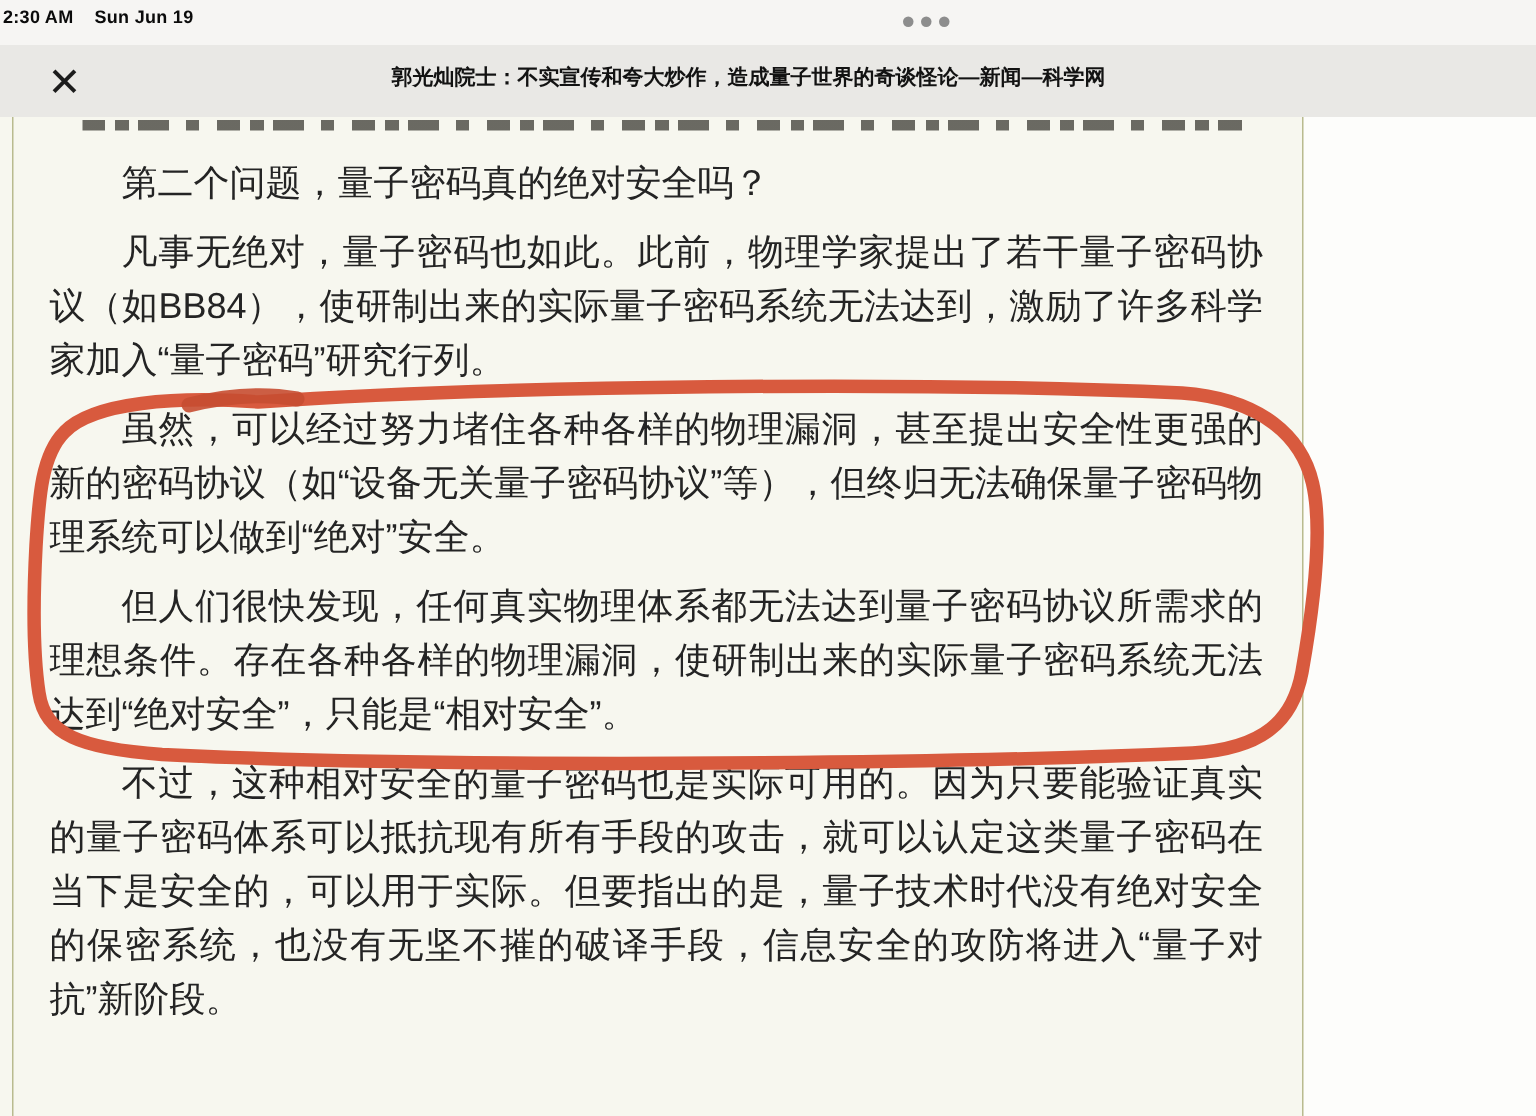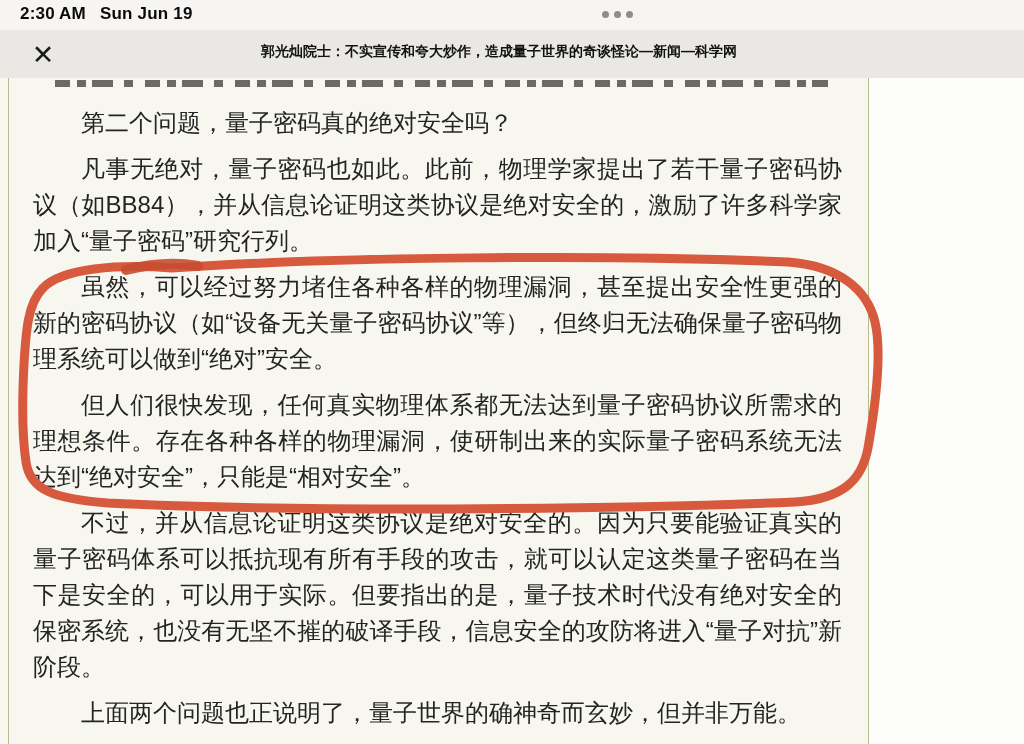--- a/index.html
+++ b/index.html
@@ -8,22 +8,22 @@
     background:#ffffff;
     font-family:"Liberation Sans",sans-serif;
     -webkit-font-smoothing:antialiased;
   }
   
   .status-bar{
     position:absolute;top:0;left:0;width:1024px;height:30px;
     background:#f6f5f3;
   }
   .status-left{
-    position:absolute;left:20px;top:4px;
-    font-size:17px;font-weight:600;color:#0b0b0b;letter-spacing:.2px;
+    position:absolute;left:2px;top:4px;
+    font-size:12px;font-weight:600;color:#0b0b0b;letter-spacing:.2px;
   }
   .status-left .date{margin-left:14px;}
   .handle-dots{
     position:absolute;left:602px;top:11px;display:flex;gap:5px;
   }
   .handle-dots i{
     width:7px;height:7px;border-radius:50%;background:#8d8d8d;display:block;
   }
   
   .title-bar{
@@ -96,25 +96,24 @@
 </div>
 
 <div class="content">
   <div class="right-strip"></div>
   <div class="v-border left"></div>
   <div class="v-border right"></div>
 
   <div class="article">
     <div class="clipped-line"></div>
     <p>第二个问题，量子密码真的绝对安全吗？</p>
-    <p>凡事无绝对，量子密码也如此。此前，物理学家提出了若干量子密码协议（如BB84），并从信息论证明这类协议是绝对安全的，激励了许多科学家加入“量子密码”研究行列。</p>
+    <p>凡事无绝对，量子密码也如此。此前，物理学家提出了若干量子密码协议（如BB84），使研制出来的实际量子密码系统无法达到，激励了许多科学家加入“量子密码”研究行列。</p>
     <p>虽然，可以经过努力堵住各种各样的物理漏洞，甚至提出安全性更强的新的密码协议（如“设备无关量子密码协议”等），但终归无法确保量子密码物理系统可以做到“绝对”安全。</p>
     <p>但人们很快发现，任何真实物理体系都无法达到量子密码协议所需求的理想条件。存在各种各样的物理漏洞，使研制出来的实际量子密码系统无法达到“绝对安全”，只能是“相对安全”。</p>
-    <p>不过，并从信息论证明这类协议是绝对安全的。因为只要能验证真实的量子密码体系可以抵抗现有所有手段的攻击，就可以认定这类量子密码在当下是安全的，可以用于实际。但要指出的是，量子技术时代没有绝对安全的保密系统，也没有无坚不摧的破译手段，信息安全的攻防将进入“量子对抗”新阶段。</p>
-    <p>上面两个问题也正说明了，量子世界的确神奇而玄妙，但并非万能。</p>
+    <p>不过，这种相对安全的量子密码也是实际可用的。因为只要能验证真实的量子密码体系可以抵抗现有所有手段的攻击，就可以认定这类量子密码在当下是安全的，可以用于实际。但要指出的是，量子技术时代没有绝对安全的保密系统，也没有无坚不摧的破译手段，信息安全的攻防将进入“量子对抗”新阶段。</p>
   </div>
 </div>
 
 <svg class="annotation-svg" viewBox="0 0 1024 744">
   <path d="M 172 268
            C 118 264, 62 268, 43 288
            C 28 303, 26 330, 24 364
            C 22 402, 22 436, 26 462
            C 30 490, 54 499, 108 503
            C 290 512, 610 510, 795 502

